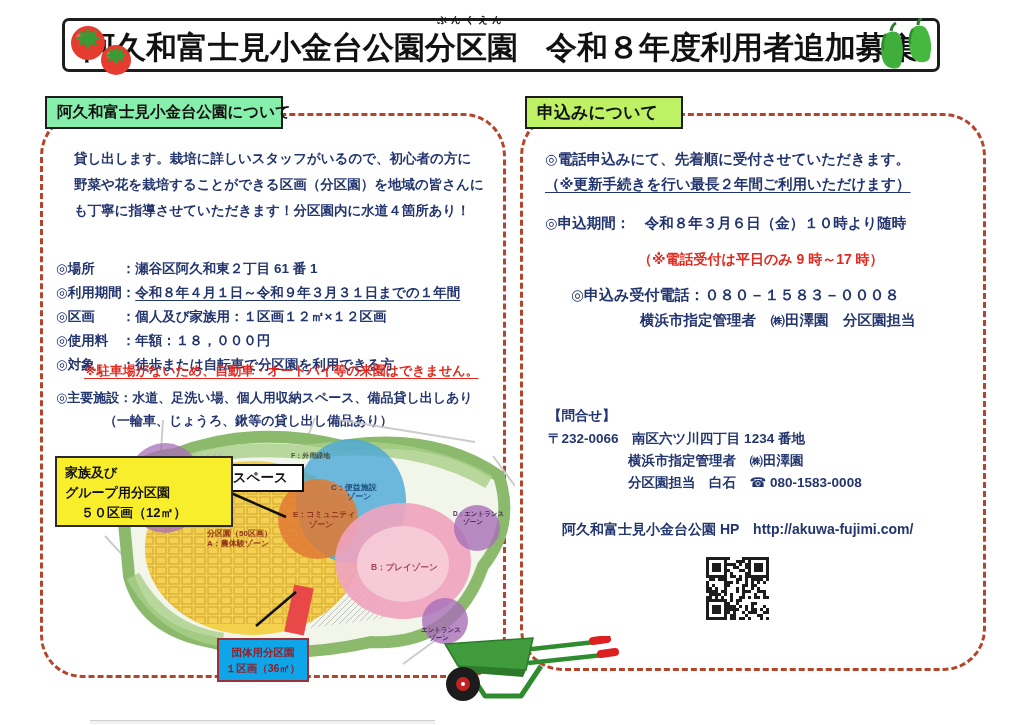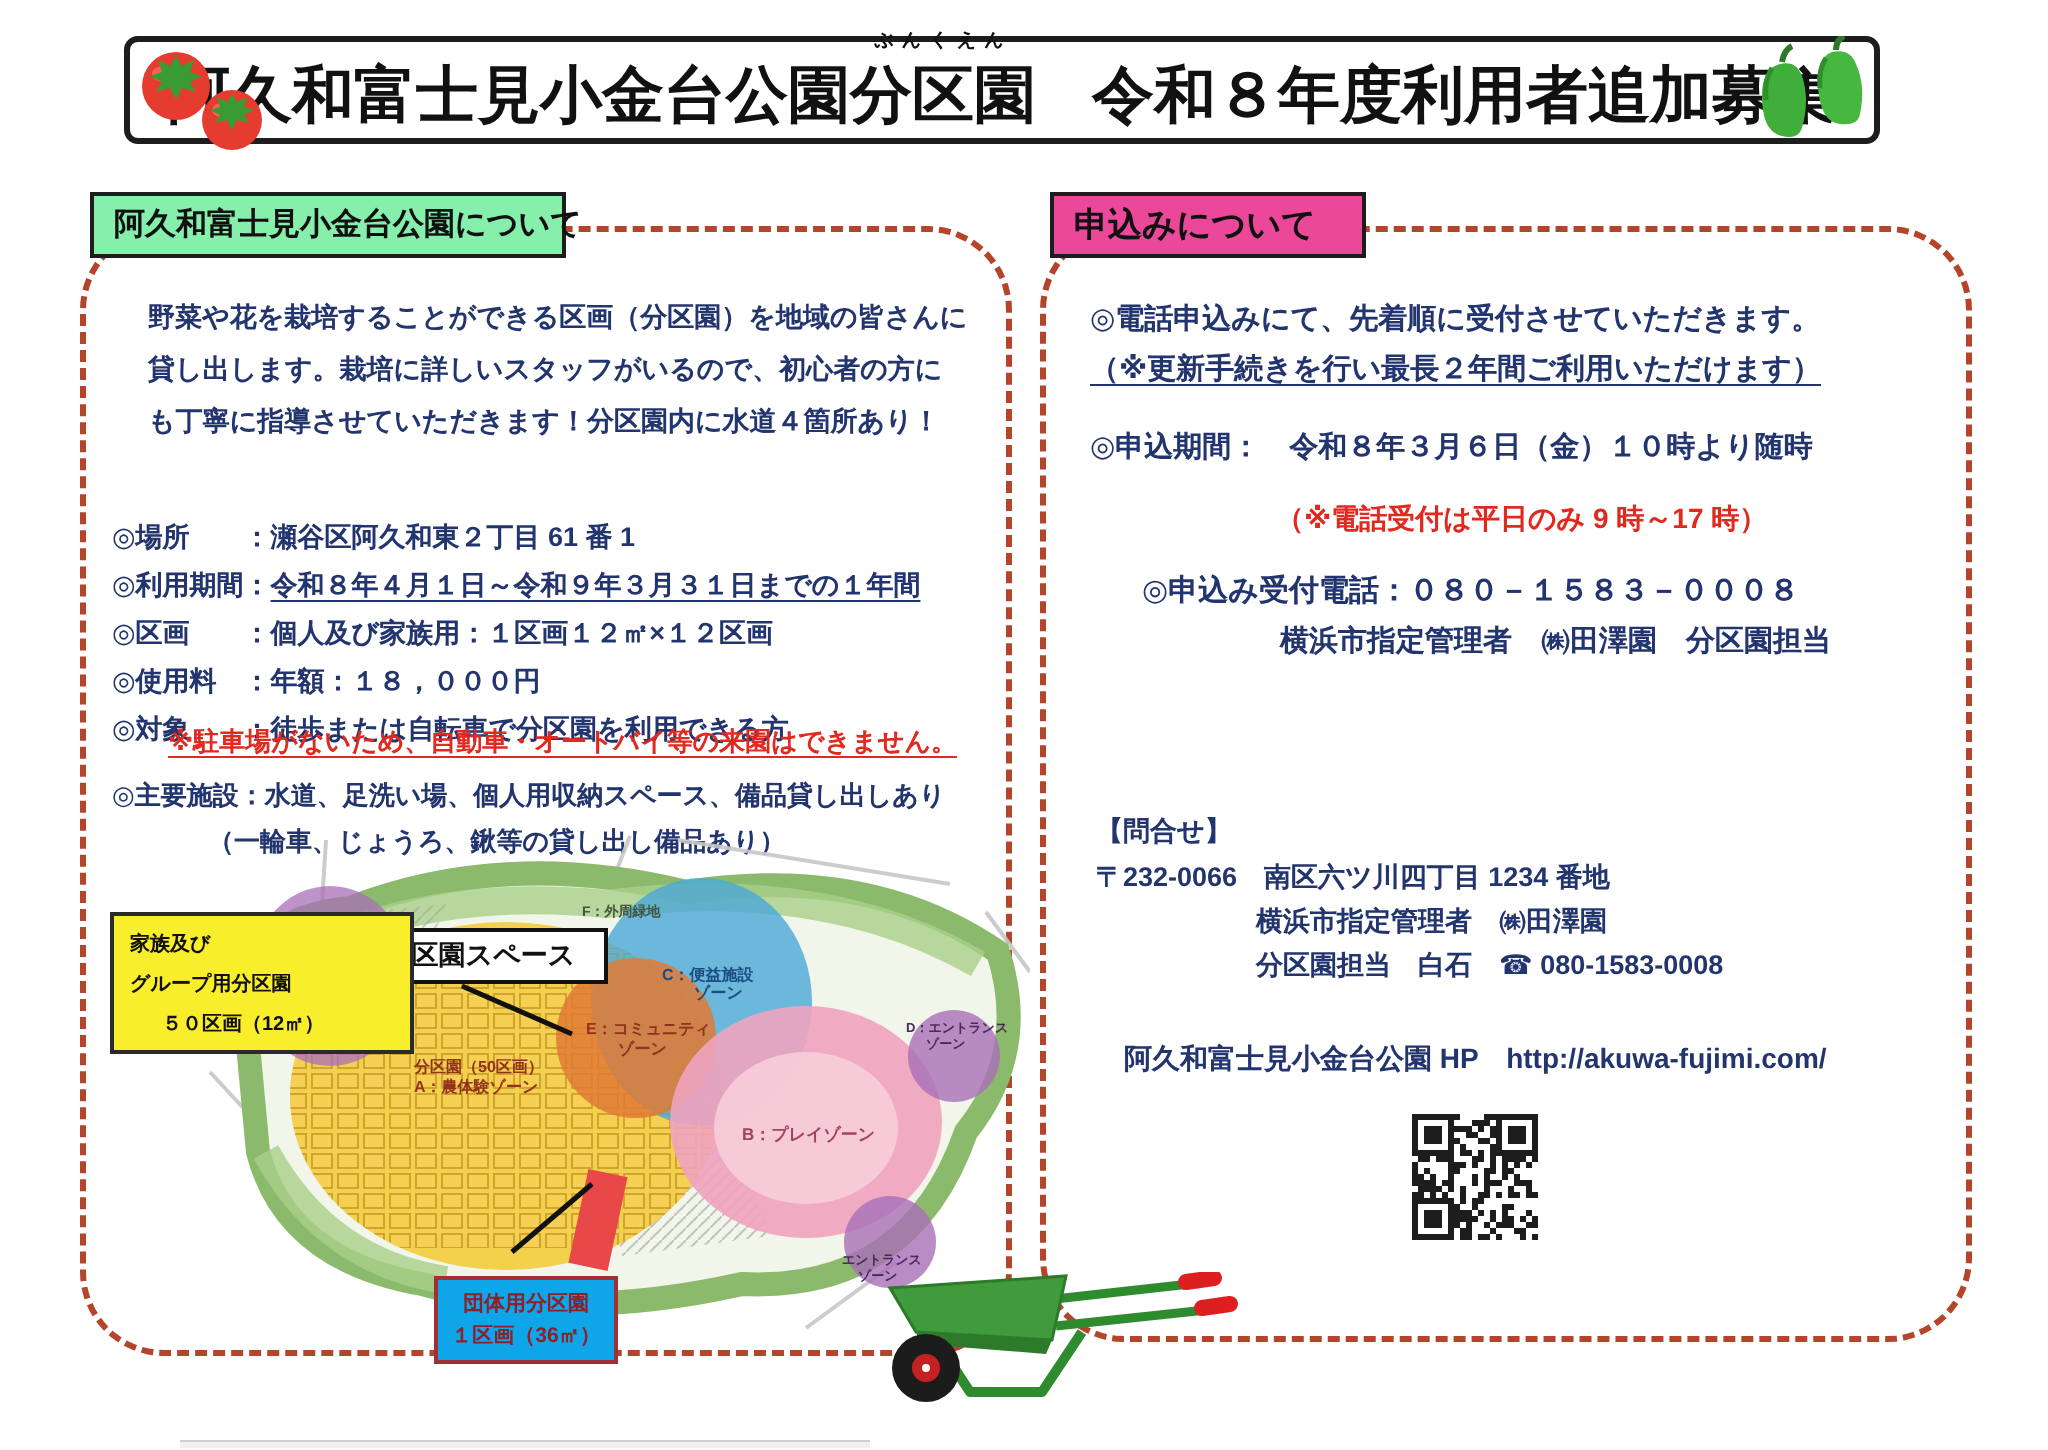--- a/index.html
+++ b/index.html
@@ -31,40 +31,40 @@
     border:3px dashed #b5452a; border-radius:42px; background:transparent;
   }
   .panel-left  { left:40px;  top:113px; width:466px; height:565px; }
   .panel-right { left:520px; top:113px; width:466px; height:558px; }
 
   .sec-head {
     border:2px solid #1d1d1d; color:#111; display:flex; align-items:center;
     padding-left:10px; z-index:4; white-space:nowrap;
   }
   .sec-head-green { left:45px; top:96px; width:238px; height:33px; background:#86efac; font-size:15.5px; }
-  .sec-head-yellow{ left:525px; top:96px; width:158px; height:33px; background:#ec4899; font-size:17px; }
+  .sec-head-yellow{ left:525px; top:96px; width:158px; height:33px; background:#bef264; font-size:17px; }
 
   
   .intro { left:74px; top:146px; width:412px; font-size:13.5px; color:#23356e; }
   .intro div { line-height:26px; white-space:nowrap; }
 
   .details { left:56px; top:257px; font-size:13.5px; color:#23356e; }
   .details .row { line-height:24px; white-space:nowrap; }
   .ul-black { text-decoration:underline; text-underline-offset:3px; }
   .note-parking { left:84px; top:362px; font-size:13px; color:#e02a20;
                   text-decoration:underline; text-underline-offset:3px; white-space:nowrap; }
   .fac1 { left:56px;  top:389px; font-size:13px; white-space:nowrap; }
   .fac2 { left:104px; top:412px; font-size:13px; white-space:nowrap; }
 
   
   .map-svg { left:103px; top:416px; width:412px; height:250px; z-index:1; }
   .callout-family {
-    left:55px; top:456px; width:152px; height:71px; background:#f9ee2b;
+    left:55px; top:456px; width:178px; height:71px; background:#f9ee2b;
     border:2px solid #2a2a2a; z-index:4; padding:5px 8px 0 8px;
-    font-size:10px; color:#111; line-height:20px;
+    font-size:13px; color:#111; line-height:20px;
   }
   .callout-family .l3 { padding-left:16px; }
   .label-space {
     left:176px; top:464px; width:128px; height:28px; background:#fff;
     border:2px solid #111; z-index:3; display:flex; align-items:center;
     justify-content:center; font-size:13.5px; color:#111; white-space:nowrap;
   }
   .callout-group {
     left:217px; top:626px; width:92px; height:44px; background:#0ea5e9;
     border:2px solid #a03036; z-index:4; color:#8f1f28; font-size:10.5px;
@@ -123,22 +123,22 @@
   <path d="M46,7 q0,-5 4,-7" stroke="#2e7a2c" stroke-width="3" fill="none"></path>
 </svg>
 
 <div class="abs panel panel-left"></div>
 
 <div class="abs sec-head sec-head-green">
   <span>阿久和富士見小金台公園について</span>
 </div>
 
 <div class="abs intro">
+  <div>貸し出します。栽培に詳しいスタッフがいるので、初心者の方に</div>
   <div>野菜や花を栽培することができる区画（分区園）を地域の皆さんに</div>
-  <div>貸し出します。栽培に詳しいスタッフがいるので、初心者の方に</div>
   <div>も丁寧に指導させていただきます！分区園内に水道４箇所あり！</div>
 </div>
 
 <div class="abs details">
   <div class="row"><span>◎場所　　：</span><span>瀬谷区阿久和東２丁目 61 番 1</span></div>
   <div class="row"><span>◎利用期間：</span><span class="ul-black">令和８年４月１日～令和９年３月３１日までの１年間</span></div>
   <div class="row"><span>◎区画　　：</span><span>個人及び家族用：１区画１２㎡×１２区画</span></div>
   <div class="row"><span>◎使用料　：</span><span>年額：１８，０００円</span></div>
   <div class="row"><span>◎対象　　：</span><span>徒歩または自転車で分区園を利用できる方</span></div>
 </div>

